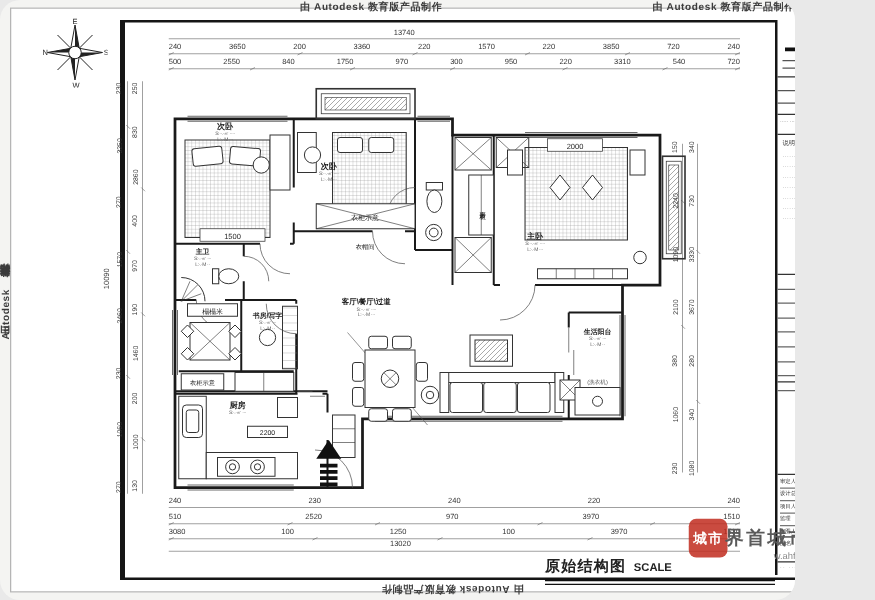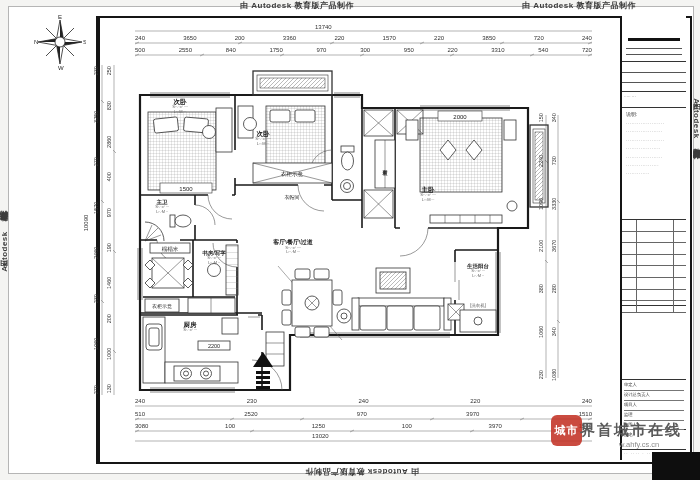--- a/index.html
+++ b/index.html
@@ -1,17 +1,17 @@
 <!DOCTYPE html>
 <html><head>
 <meta charset="utf-8">
 <style>
   html,body{margin:0;padding:0;background:#e9e9e9;}
-  .stage{position:relative;width:700px;height:480px;background:#f4f4f2;overflow:hidden;
-         font-family:"Liberation Sans",sans-serif;color:#222;}
+  .stage{position:relative;width:636px;height:480px;background:#f4f4f2;overflow:hidden;
+         font-family:"Liberation Sans",sans-serif;color:#222;border-radius:16px;}
   .sheet{position:absolute;left:8px;top:6px;width:684px;height:466px;background:#ffffff;
          border:1px solid #b5b5b5;}
   .frame{position:absolute;left:96px;top:16px;width:590px;height:444px;border:2px solid #151515;
          border-left-width:4px;background:#fff;}
   .wm{position:absolute;font-size:8px;font-weight:700;color:#3c3c3c;white-space:nowrap;letter-spacing:.5px;}
   .wm.vert-r{writing-mode:vertical-rl;}
   .wm.vert-l{writing-mode:vertical-rl;transform:rotate(180deg);}
   .wm.flip{transform:rotate(180deg);}
   svg{position:absolute;left:0;top:0;}
   .dims-row{position:absolute;display:flex;justify-content:space-between;font-size:6px;
@@ -494,18 +494,22 @@
         <span>审定人</span>
         <span>设计总负责人</span>
         <span>项目人</span>
         <span>监理</span>
         <span>审图人</span>
       </div>
     <div class="namebox">图名</div>
     <div class="botrow">·· ···· · ·· ··</div>
   </div>
 
+  <div class="ftitle">
+    <span class="t1">原始结构图</span><span class="t2">SCALE</span>
+    <div class="ul"></div>
+  </div>
 
   <div class="corner"></div>
   <div class="seal">城市</div>
   <div class="site">界首城市在线</div>
   <div class="siteurl">w.ahfy.cs.cn</div>
 </div>
 
 </body></html>

